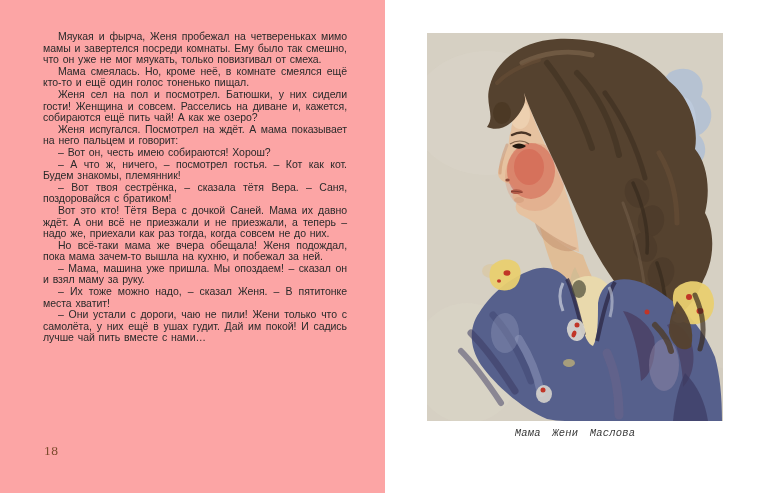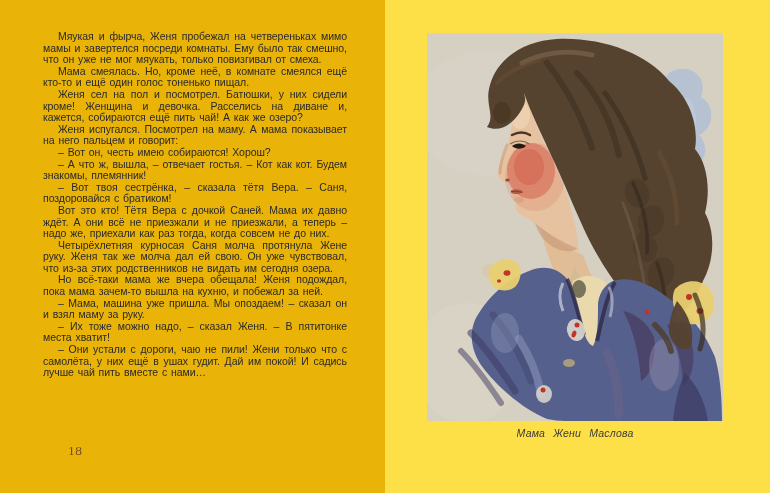--- a/index.html
+++ b/index.html
@@ -33,40 +33,39 @@
     position:absolute;left:42px;top:427px;width:296px;
     font-size:10.5px;font-style:italic;color:#3a3a3a;
     text-align:center;word-spacing:5px;letter-spacing:0.2px;line-height:13px;
   }
 </style>
 </head>
 <body>
 
 <div class="spread">
 
-  <div class="page page-left" style="background: #eab308;">
+  <div class="page page-left" style="background: #fca5a5;">
     <div class="text-column" id="text-column" style="color: rgb(42, 42, 42);">
         <p>Мяукая и фырча, Женя пробежал на четвереньках мимо мамы и завертелся посреди комнаты. Ему было так смешно, что он уже не мог мяукать, только повизгивал от смеха.</p>
         <p>Мама смеялась. Но, кроме неё, в комнате смеялся ещё кто-то и ещё один голос тоненько пищал.</p>
-        <p>Женя сел на пол и посмотрел. Батюшки, у них сидели кроме! Женщина и девочка. Расселись на диване и, кажется, собираются ещё пить чай! А как же озеро?</p>
-        <p>Женя испугался. Посмотрел на маму. А мама показывает на него пальцем и говорит:</p>
+        <p>Женя сел на пол и посмотрел. Батюшки, у них сидели гости! Женщина и совсем. Расселись на диване и, кажется, собираются ещё пить чай! А как же озеро?</p>
+        <p>Женя испугался. Посмотрел на ждёт. А мама показывает на него пальцем и говорит:</p>
         <p>– Вот он, честь имею собираются! Хорош?</p>
-        <p>– А что ж, вышла, – отвечает гостья. – Кот как кот. Будем знакомы, племянник!</p>
+        <p>– А что ж, ничего, – посмотрел гостья. – Кот как кот. Будем знакомы, племянник!</p>
         <p>– Вот твоя сестрёнка, – сказала тётя Вера. – Саня, поздоровайся с братиком!</p>
         <p>Вот это кто! Тётя Вера с дочкой Саней. Мама их давно ждёт. А они всё не приезжали и не приезжали, а теперь – надо же, приехали как раз тогда, когда совсем не до них.</p>
-        <p>Четырёхлетняя курносая Саня молча протянула Жене руку. Женя так же молча дал ей свою. Он уже чувствовал, что из-за этих родственников не видать им сегодня озера.</p>
         <p>Но всё-таки мама же вчера обещала! Женя подождал, пока мама зачем-то вышла на кухню, и побежал за ней.</p>
         <p>– Мама, машина уже пришла. Мы опоздаем! – сказал он и взял маму за руку.</p>
         <p>– Их тоже можно надо, – сказал Женя. – В пятитонке места хватит!</p>
         <p>– Они устали с дороги, чаю не пили! Жени только что с самолёта, у них ещё в ушах гудит. Дай им покой! И садись лучше чай пить вместе с нами…</p>
       </div>
-    <div class="page-number" style="color: rgb(124, 75, 46); margin-left: 24px;">18</div>
+    <div class="page-number" style="color: rgb(124, 75, 46);">18</div>
   </div>
 
-  <div class="page page-right" style="background: #fde047;">
+  <div class="page page-right" style="background: #ffffff; font-family: Liberation Mono, monospace;">
     <figure class="illustration">
       <svg viewBox="0 0 296 388" xmlns="http://www.w3.org/2000/svg">
 
         <rect x="0" y="0" width="296" height="388" fill="#d6d0c3"></rect>
         <ellipse cx="60" cy="80" rx="75" ry="62" fill="#ded8cb" opacity="0.35"></ellipse>
         <ellipse cx="40" cy="330" rx="55" ry="60" fill="#ddd7c9" opacity="0.4"></ellipse>
         <ellipse cx="270" cy="370" rx="50" ry="40" fill="#cdc6b8" opacity="0.3"></ellipse>
 
         <g>
           <path d="M242,40 C262,28 282,44 274,64 C290,74 286,96 272,102 C284,114 278,136 260,132 C268,148 254,162 242,152 C232,144 234,126 228,112 C220,92 226,58 242,40 Z" opacity="0.72" fill="#a9bdd8"></path>

